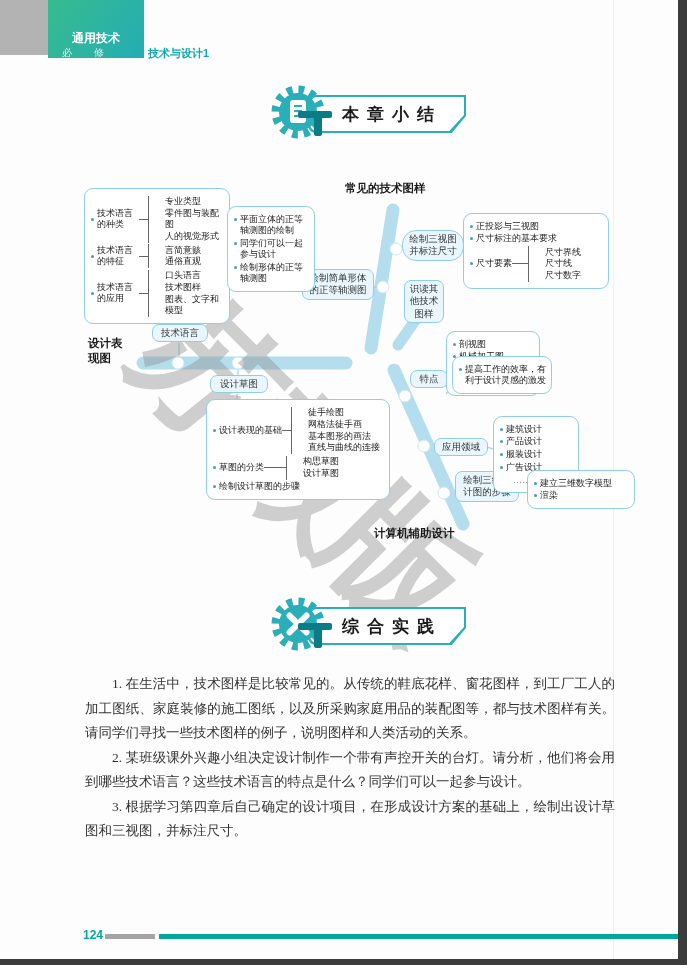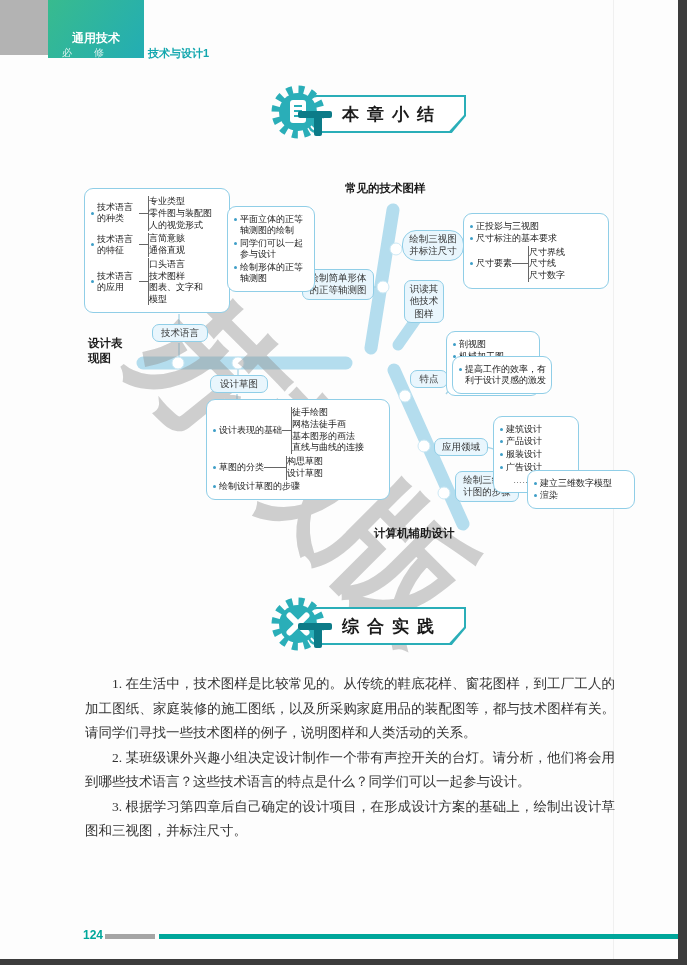--- a/index.html
+++ b/index.html
@@ -30,21 +30,21 @@
   .maplabel{position:absolute;font-weight:bold;font-size:11.5px;color:#1b1b1b;z-index:3;line-height:1.3;}
   .leafbox{position:absolute;background:#fff;border:1.2px solid #90cee7;border-radius:9px;
            font-size:9px;color:#222;padding:5px 5px;z-index:3;line-height:1.25;}
   .nodepill{position:absolute;background:#e9f6fd;border:1.2px solid #90cee7;border-radius:7px;
             font-size:9.5px;color:#333;text-align:center;padding:2px 4px;z-index:3;line-height:1.3;}
   .bl{display:flex;align-items:flex-start;margin:1.5px 0;}
   .bl.center{align-items:center;}
   .dot{flex:none;width:3px;height:3px;border-radius:50%;background:#3e9ec7;margin:4px 3px 0 1px;}
   .bl.center .dot{margin-top:0;}
   .dash{flex:none;width:9px;height:1px;background:#666;}
-  .subcol{border-left:1px solid #666;padding-left:0;}
+  .subcol{border-left:1px solid #666;padding-left:16px;}
   .subcol div{margin:0.5px 0;}
   .lbl{flex:none;}
   .center-node{position:absolute;left:323px;top:330px;width:90px;height:62px;border-radius:50%;
         background:#14a3a8;color:#fff;font-weight:bold;font-size:11px;z-index:3;
         display:flex;flex-direction:column;align-items:center;justify-content:center;line-height:1.35;}
   .watermark{position:absolute;left:205px;top:278px;z-index:2;font-weight:bold;font-size:140px;
         color:#8f8f8f;opacity:0.42;line-height:0.92;letter-spacing:-6px;white-space:nowrap;
         transform:rotate(45deg);transform-origin:0 0;pointer-events:none;}
   #branchsvg{position:absolute;left:0;top:0;z-index:1;pointer-events:none;}
 

